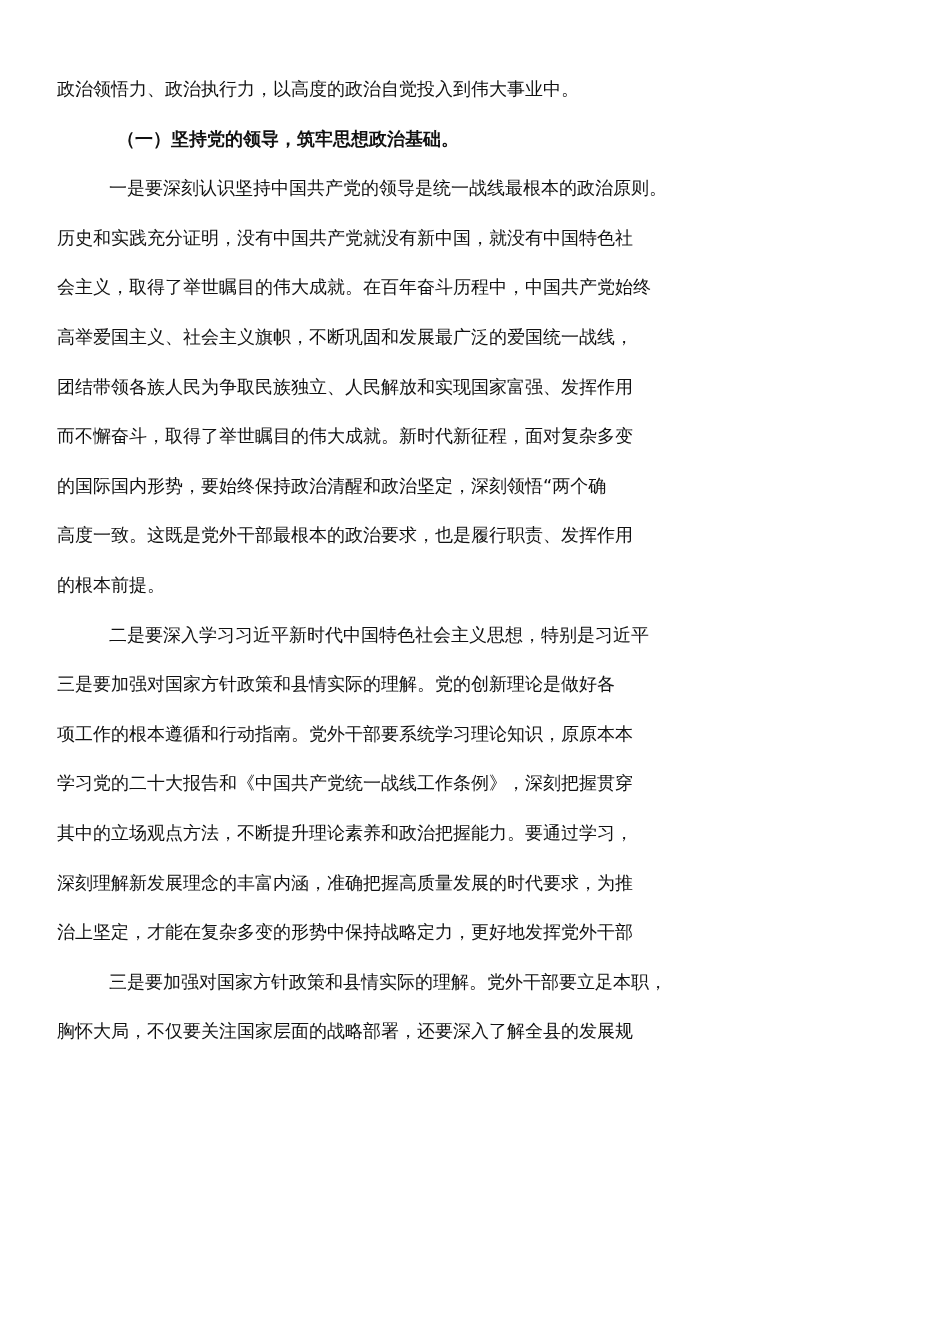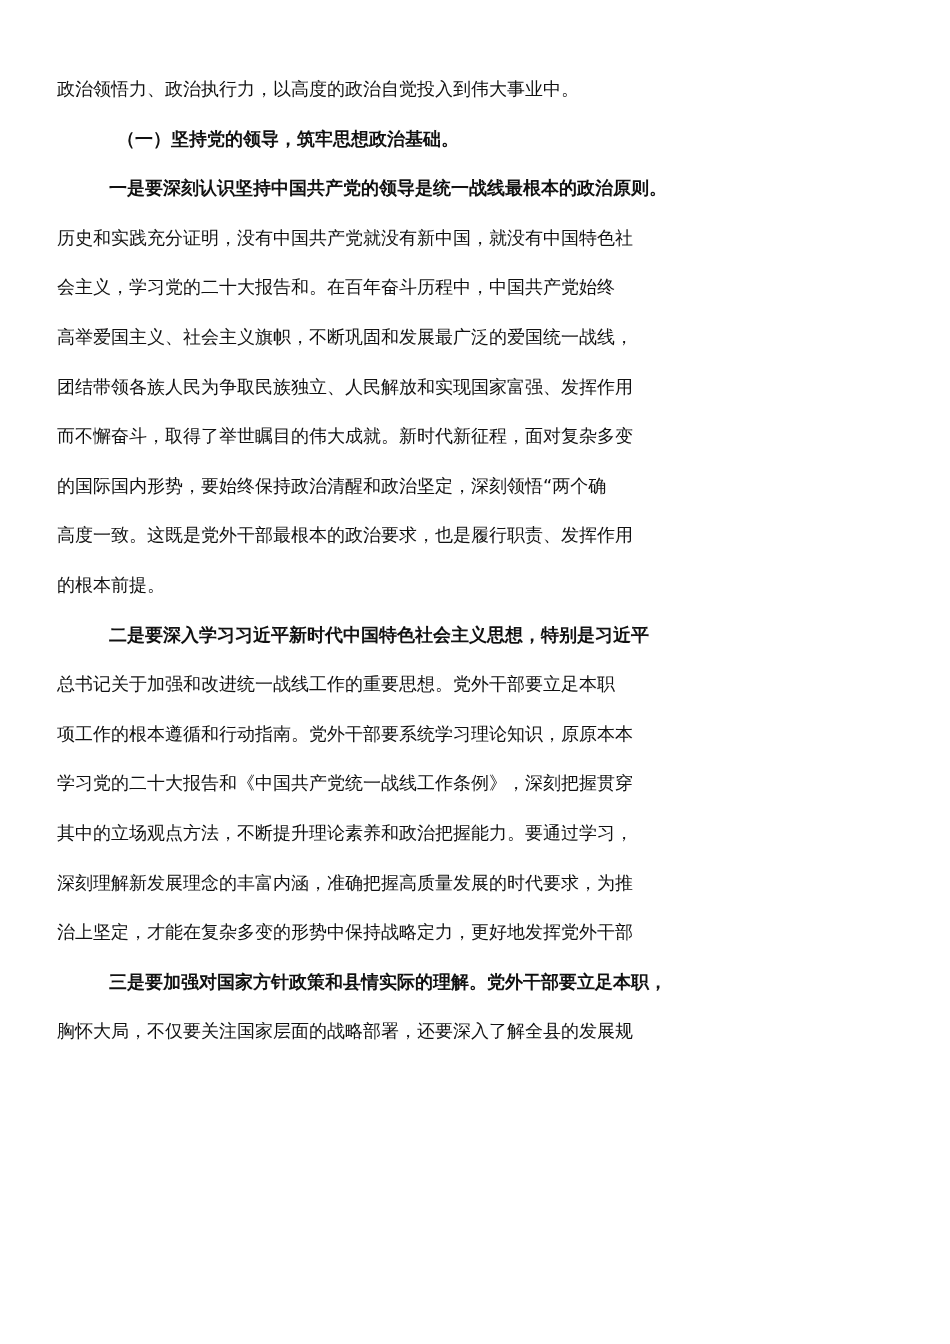--- a/index.html
+++ b/index.html
@@ -24,44 +24,43 @@
     .line {
       display: block;
       height: 49.6px;
       line-height: 49.6px;
       font-size: 18px;
       white-space: nowrap;
       letter-spacing: 0px;
     }
     .indent {
       padding-left: 52px;
-      font-weight: bold;
     }
     .heading {
       font-weight: bold;
       padding-left: 60px;
     }
   </style>
 </head>
 <body>
 
 <div class="page">
   <span class="line">政治领悟力、政治执行力，以高度的政治自觉投入到伟大事业中。</span>
   <span class="line heading">（一）坚持党的领导，筑牢思想政治基础。</span>
   <span class="line indent">一是要深刻认识坚持中国共产党的领导是统一战线最根本的政治原则。</span>
   <span class="line">历史和实践充分证明，没有中国共产党就没有新中国，就没有中国特色社</span>
-  <span class="line">会主义，学习党的二十大报告和。在百年奋斗历程中，中国共产党始终</span>
+  <span class="line">会主义，取得了举世瞩目的伟大成就。在百年奋斗历程中，中国共产党始终</span>
   <span class="line">高举爱国主义、社会主义旗帜，不断巩固和发展最广泛的爱国统一战线，</span>
   <span class="line">团结带领各族人民为争取民族独立、人民解放和实现国家富强、发挥作用</span>
   <span class="line">而不懈奋斗，取得了举世瞩目的伟大成就。新时代新征程，面对复杂多变</span>
   <span class="line">的国际国内形势，要始终保持政治清醒和政治坚定，深刻领悟“两个确</span>
   <span class="line">高度一致。这既是党外干部最根本的政治要求，也是履行职责、发挥作用</span>
   <span class="line">的根本前提。</span>
   <span class="line indent">二是要深入学习习近平新时代中国特色社会主义思想，特别是习近平</span>
-  <span class="line">总书记关于加强和改进统一战线工作的重要思想。党外干部要立足本职</span>
+  <span class="line">三是要加强对国家方针政策和县情实际的理解。党的创新理论是做好各</span>
   <span class="line">项工作的根本遵循和行动指南。党外干部要系统学习理论知识，原原本本</span>
   <span class="line">学习党的二十大报告和《中国共产党统一战线工作条例》，深刻把握贯穿</span>
   <span class="line">其中的立场观点方法，不断提升理论素养和政治把握能力。要通过学习，</span>
   <span class="line">深刻理解新发展理念的丰富内涵，准确把握高质量发展的时代要求，为推</span>
   <span class="line">治上坚定，才能在复杂多变的形势中保持战略定力，更好地发挥党外干部</span>
   <span class="line indent">三是要加强对国家方针政策和县情实际的理解。党外干部要立足本职，</span>
   <span class="line">胸怀大局，不仅要关注国家层面的战略部署，还要深入了解全县的发展规</span>
 </div>
 
 </body></html>

